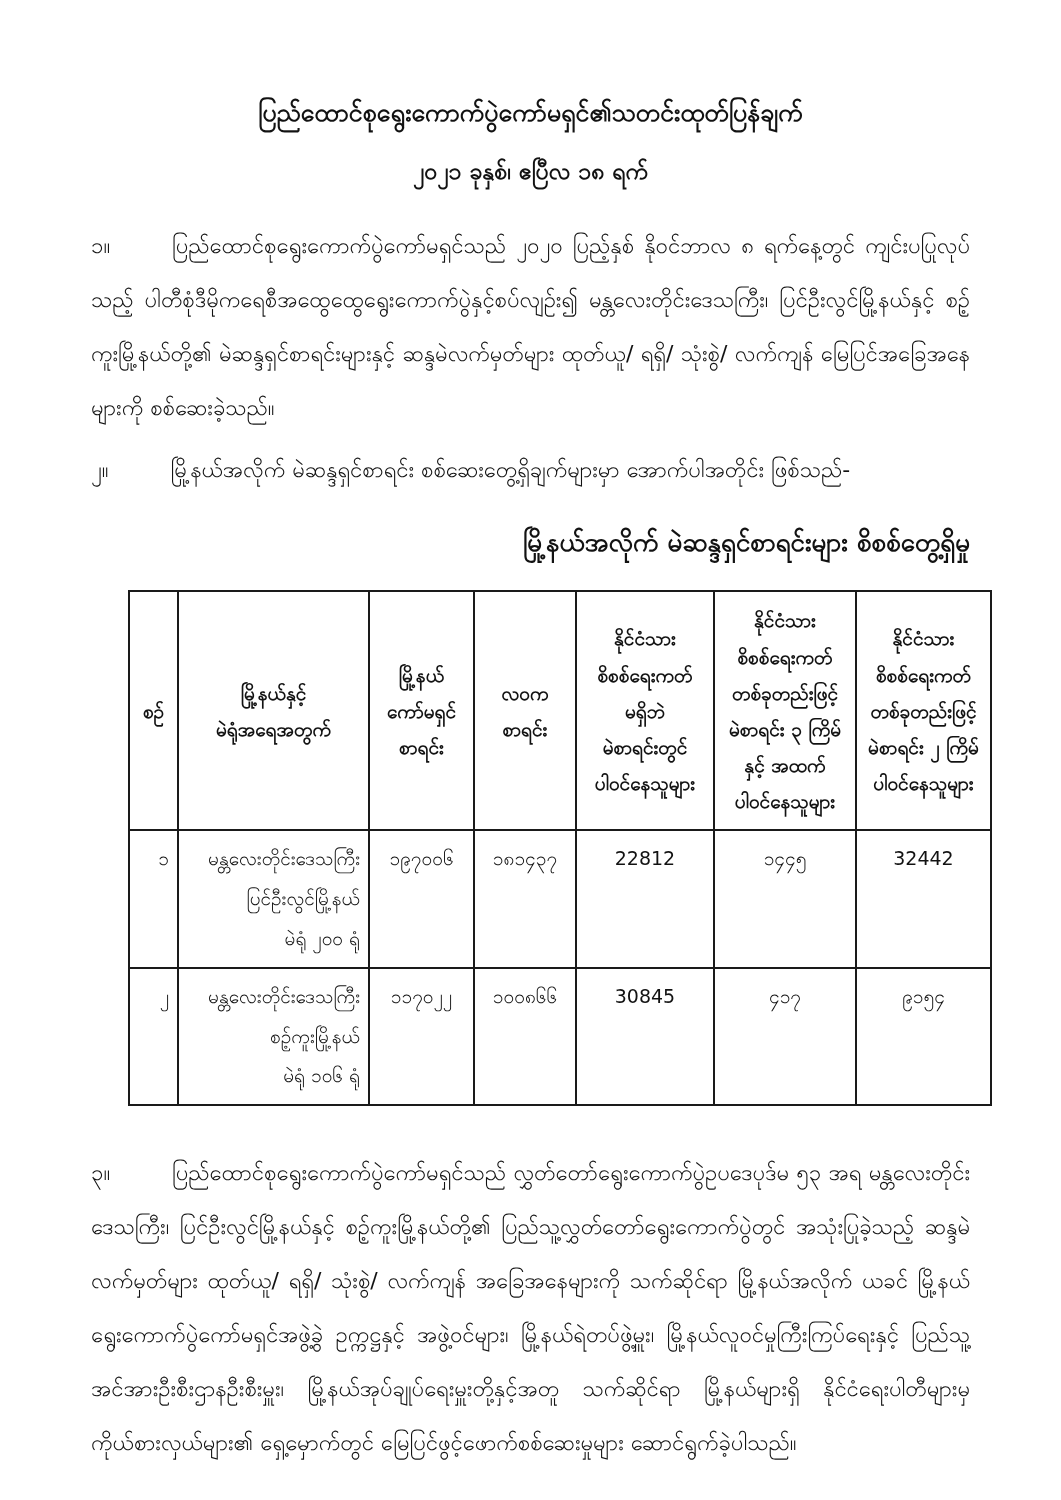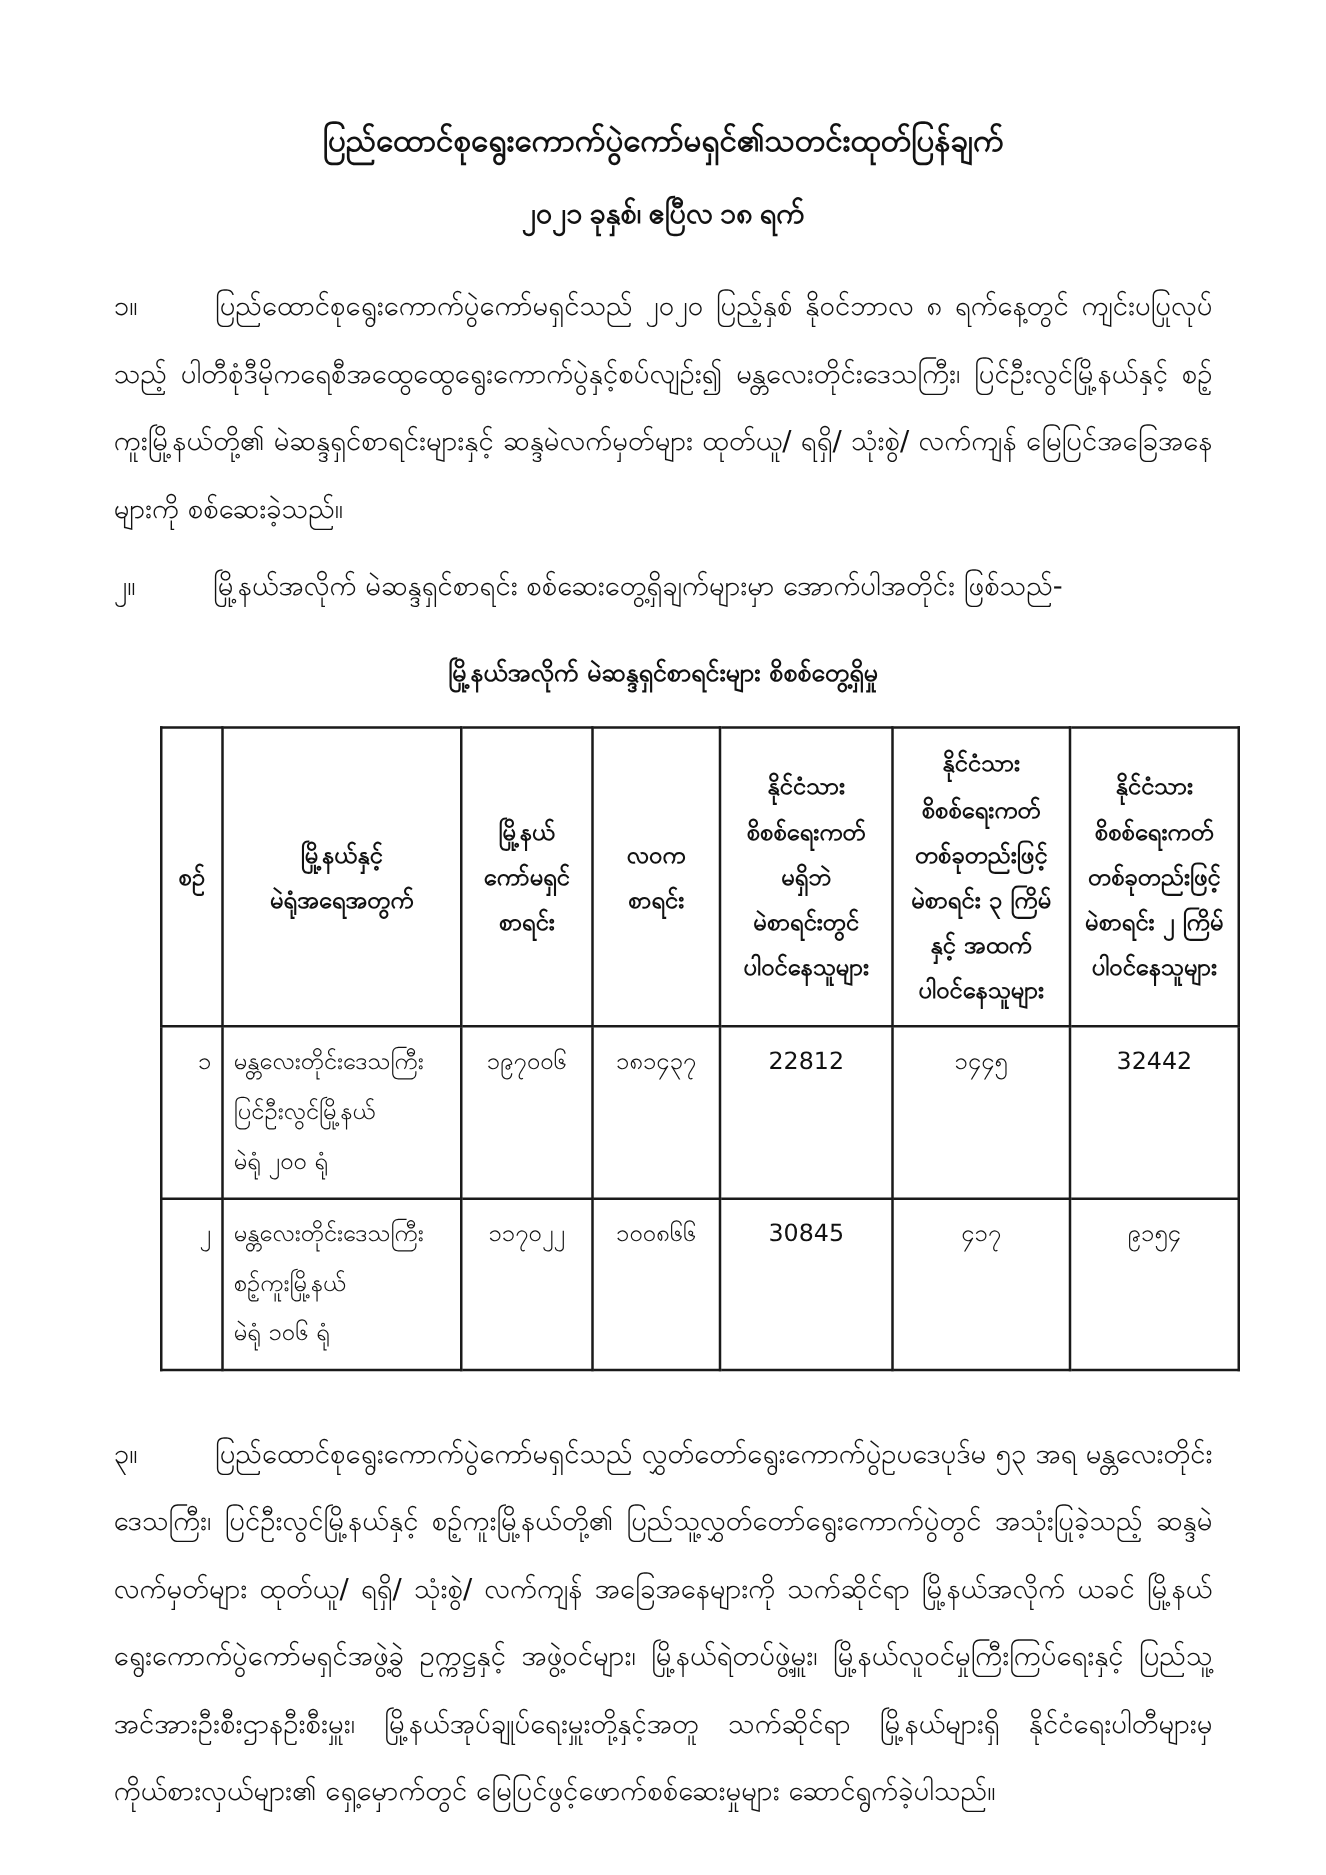--- a/index.html
+++ b/index.html
@@ -26,42 +26,41 @@
     font-weight: bold;
     font-size: 25px;
     line-height: 1.45;
   }
   .doc-date {
     text-align: center;
     font-weight: bold;
     font-size: 23px;
     line-height: 1.4;
     margin-top: 24px;
-    font-family: Liberation Serif, serif;
   }
   .para {
     font-size: 22px;
     line-height: 54px;
     text-align: justify;
     text-justify: inter-word;
     margin: 0;
   }
   .para.p1 { margin-top: 32px; }
   .para.p2 { margin-top: 8px; }
   .para.p3 { margin-top: 40px; }
   .para-num { display: inline; }
   .para-tab {
     display: inline-block;
     width: 62px;
     height: 1px;
   }
   .table-title {
-    text-align: center;
+    text-align: right;
     font-weight: bold;
-    font-size: 20px;
+    font-size: 26px;
     margin-top: 28px;
   }
   table.results {
     border-collapse: collapse;
     margin: 26px 0 0 37px;
     table-layout: fixed;
     width: 862px;
   }
   table.results th,
   table.results td {
@@ -79,21 +78,21 @@
     height: 200px;
   }
   table.results td {
     vertical-align: top;
     white-space: pre-line;
     line-height: 2.1;
     padding: 8px 8px 8px 8px;
     height: 118px;
   }
   td.c-serial   { text-align: right; }
-  td.c-township { text-align: left; padding-left: 12px; }
+  td.c-township { text-align: right; padding-left: 12px; }
   td.c-num      { text-align: center; }
   col.w-serial   { width: 49px;  }
   col.w-township { width: 191px; }
   col.w-comm     { width: 105px; }
   col.w-imm      { width: 102px; }
   col.w-nonrc    { width: 138px; }
   col.w-nrc3     { width: 142px; }
   col.w-nrc2     { width: 135px; }
 </style>
 </head>

